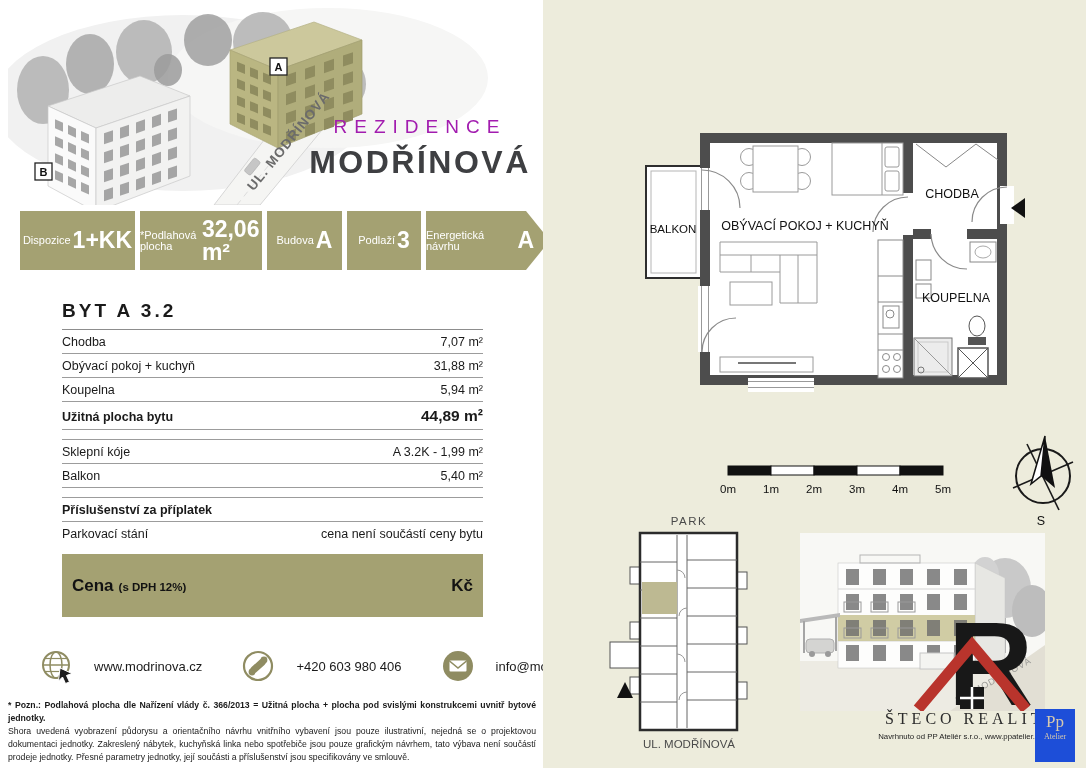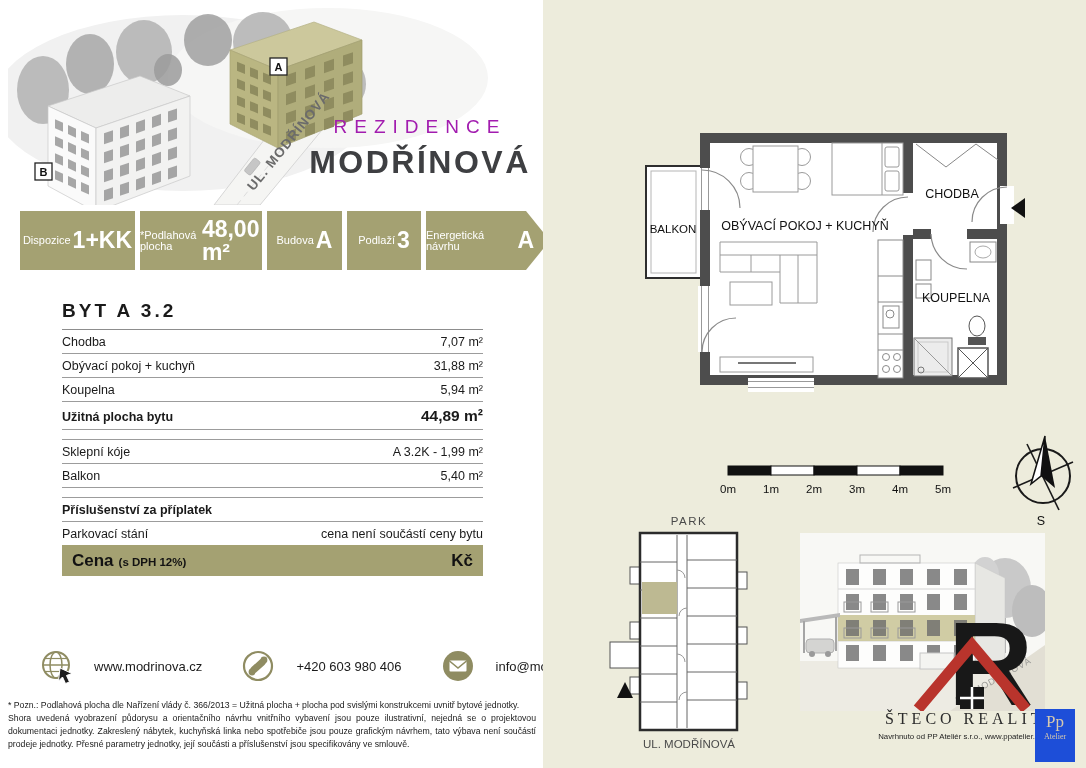--- a/index.html
+++ b/index.html
@@ -27,35 +27,35 @@
   
   .unit-table{position:absolute;left:62px;top:300px;width:421px}
   .t-title{font-size:19px;font-weight:bold;letter-spacing:3px;padding-bottom:7px;
            border-bottom:1px solid #8d8d8d}
   .trow{display:flex;justify-content:space-between;align-items:baseline;
         padding:5px 0 4px;border-bottom:1px solid #9c9c9c;font-size:12.5px}
   .trow.bold{font-weight:bold}
   .trow.nob{border-bottom:none}
   .total-value{font-size:15.5px;font-weight:bold}
   .tsep{height:9px;border-bottom:1px solid #9c9c9c}
-  .price-bar{background:#a4a172;height:31px;display:flex;
-             justify-content:space-between;align-items:center;padding:0 10px;color:#121212}
+  .price-bar{margin-top:9px;background:#a4a172;height:31px;display:flex;
+             justify-content:space-between;align-items:center;padding:16px 10px;color:#121212}
   .price-left{display:flex;align-items:baseline}
   .price-label{font-size:17px;font-weight:bold}
   .price-note{font-size:11.5px;font-weight:bold;margin-left:5px}
   .price-value{font-size:17px;font-weight:bold}
 
   
   .contacts{position:absolute;left:38px;top:648px;width:480px;display:flex;align-items:center;gap:38px}
   .contact{display:flex;align-items:center;gap:19px;font-size:13px;white-space:nowrap}
 
   
   .footnote{position:absolute;left:8px;top:699px;width:528px;font-size:8.7px;line-height:1.5;
             text-align:justify}
-  .fn-bold{font-weight:normal}
+  .fn-bold{font-weight:bold}
 
   
   .floorplan-svg{position:absolute;left:77px;top:100px}
   .scalebar-svg{position:absolute;left:173px;top:463px}
   .compass-svg{position:absolute;left:458px;top:426px}
   .siteplan-svg{position:absolute;left:60px;top:510px}
   .photo-svg{position:absolute;left:257px;top:533px}
   .branding-name{position:absolute;left:312px;top:710px;width:235px;text-align:center;
                  font-family:"Liberation Serif",serif;font-size:16px;letter-spacing:4px;color:#2c2c2c}
   .branding-credit{position:absolute;left:300px;top:732px;width:235px;text-align:center;
@@ -189,21 +189,21 @@
     <div class="title-main">MODŘÍNOVÁ</div>
   </div>
 
   <div class="badges">
     <div class="badge b1">
       <div class="badge-label">Dispozice</div>
       <div class="badge-value">1+KK</div>
     </div>
     <div class="badge b2">
       <div class="badge-label">*Podlahová plocha</div>
-      <div class="badge-value">48,00 m²</div>
+      <div class="badge-value">32,06 m²</div>
     </div>
     <div class="badge b3">
       <div class="badge-label">Budova</div>
       <div class="badge-value">A</div>
     </div>
     <div class="badge b4">
       <div class="badge-label">Podlaží</div>
       <div class="badge-value">3</div>
     </div>
     <div class="badge b5">

